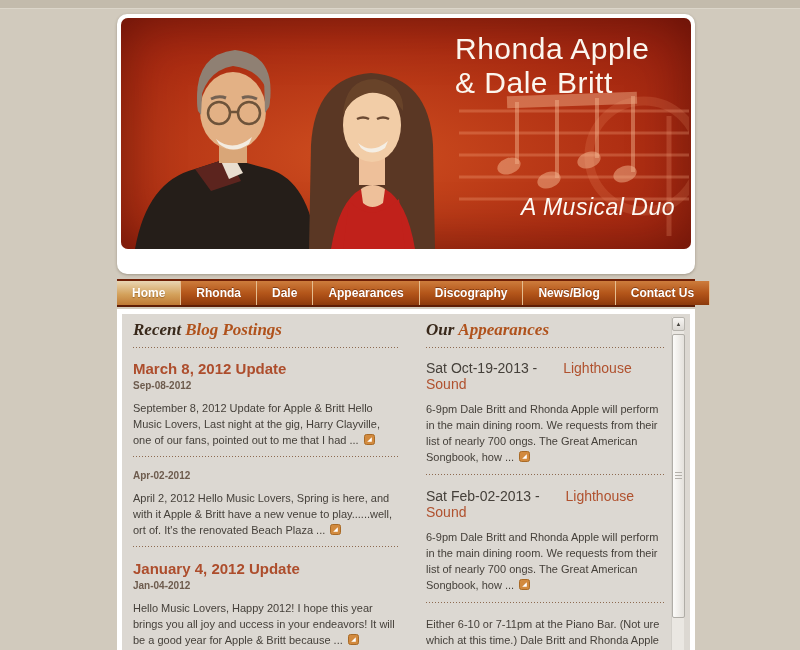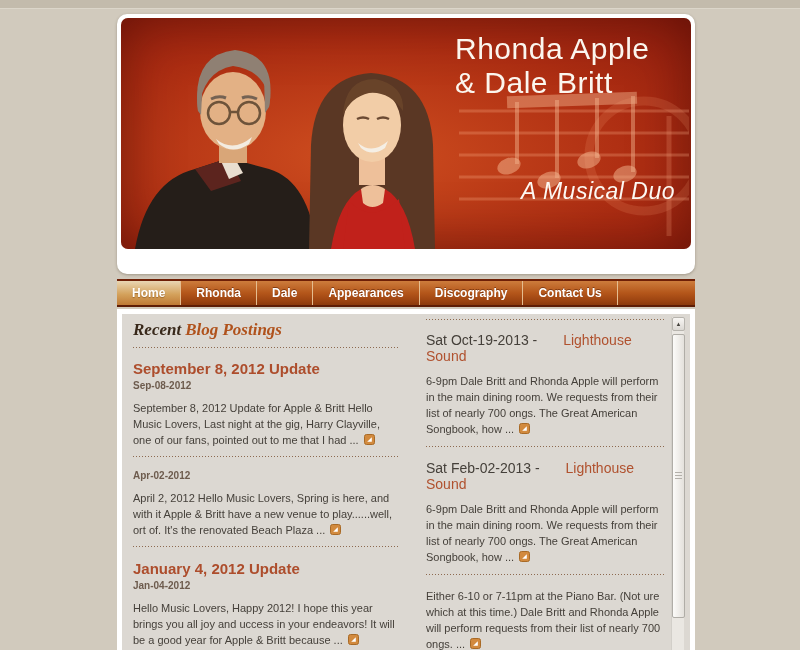--- a/index.html
+++ b/index.html
@@ -25,21 +25,21 @@
     background:
       radial-gradient(130% 135% at 42% 60%, #cf4e1f 0%, #ad2d12 38%, #8a1a0d 68%, #63100a 100%);
     box-shadow: inset 0 0 55px rgba(55,5,0,.5);
   }
   .header-title {
     position: absolute; left: 334px; top: 14px;
     color: #fbf6ee; font-size: 30px; line-height: 34px; letter-spacing: .5px;
     font-weight: normal; white-space: nowrap;
   }
   .header-tagline {
-    position: absolute; right: 16px; top: 160px;
+    position: absolute; right: 16px; top: 176px;
     color: #fdf9f3; font-style: italic; font-size: 23px; letter-spacing: .5px; margin-left: 30px;
   }
   .music-notes { position: absolute; right: 2px; top: 68px; opacity: .85; }
   .duo-photo { position: absolute; left: 0; bottom: 0; }
 
   
   .nav {
     margin-top: 5px; height: 28px; display: flex;
     background: linear-gradient(#b05a22, #7e3408);
     border-top: 2px solid #6e1f06; border-bottom: 2px solid #5e1d05;
@@ -185,33 +185,34 @@
       <div class="header-tagline">A Musical Duo</div>
     </div>
   </div>
 
   <div class="nav">
     <div class="nav-item active">Home</div>
     <div class="nav-item">Rhonda</div>
     <div class="nav-item">Dale</div>
     <div class="nav-item">Appearances</div>
     <div class="nav-item">Discography</div>
+    <div class="nav-item">News/Blog</div>
     <div class="nav-item">Contact Us</div>
     <div class="nav-fill"></div>
   </div>
 
   <div class="content-card">
     <div class="content-inner">
 
       <div class="col-left">
         <h2 class="col-head"><span>Recent</span><span class="accent">Blog Postings</span></h2>
         <div class="dotted head-sep"></div>
 
         <div>
-          <h3 class="post-title">September 8, 2012 Update</h3>
+          <h3 class="post-title">March 8, 2012 Update</h3>
           <div class="post-date">Sep-08-2012</div>
           <p class="post-body"><span>September 8, 2012 Update for Apple &amp; Britt Hello Music Lovers, Last night at the gig, Harry Clayville, one of our fans, pointed out to me that I had ...</span><span class="more-icon"><svg width="11" height="11" viewBox="0 0 11 11">
                   <rect x="0.5" y="0.5" width="10" height="10" rx="2" fill="#d28a3e" stroke="#a96a26"></rect>
                   <path d="M7.8 3.2 L7.8 7.8 L3.2 7.8 Z" fill="#ffffff"></path>
                 </svg></span></p>
         </div>
         <div class="dotted item-sep"></div>
 
         <div>
           <div class="post-date">Apr-02-2012</div>
@@ -227,20 +228,21 @@
           <div class="post-date">Jan-04-2012</div>
           <p class="post-body"><span>Hello Music Lovers, Happy 2012! I hope this year brings you all joy and uccess in your endeavors! It will be a good year for Apple &amp; Britt because ...</span><span class="more-icon"><svg width="11" height="11" viewBox="0 0 11 11">
                   <rect x="0.5" y="0.5" width="10" height="10" rx="2" fill="#d28a3e" stroke="#a96a26"></rect>
                   <path d="M7.8 3.2 L7.8 7.8 L3.2 7.8 Z" fill="#ffffff"></path>
                 </svg></span></p>
         </div>
 
       </div>
 
       <div class="col-right">
+        <h2 class="col-head"><span>Our</span><span class="accent">Appearances</span></h2>
         <div class="dotted head-sep"></div>
 
         <div>
           <h3 class="event-title"><span>Sat Oct-19-2013 - </span><span class="event-venue">Lighthouse Sound</span></h3>
           <p class="event-body"><span>6-9pm Dale Britt and Rhonda Apple will perform in the main dining room. We requests from their list of nearly 700 ongs. The Great American Songbook, how ...</span><span class="more-icon"><svg width="11" height="11" viewBox="0 0 11 11">
                   <rect x="0.5" y="0.5" width="10" height="10" rx="2" fill="#d28a3e" stroke="#a96a26"></rect>
                   <path d="M7.8 3.2 L7.8 7.8 L3.2 7.8 Z" fill="#ffffff"></path>
                 </svg></span></p>
         </div>
         <div class="dotted item-sep"></div>

